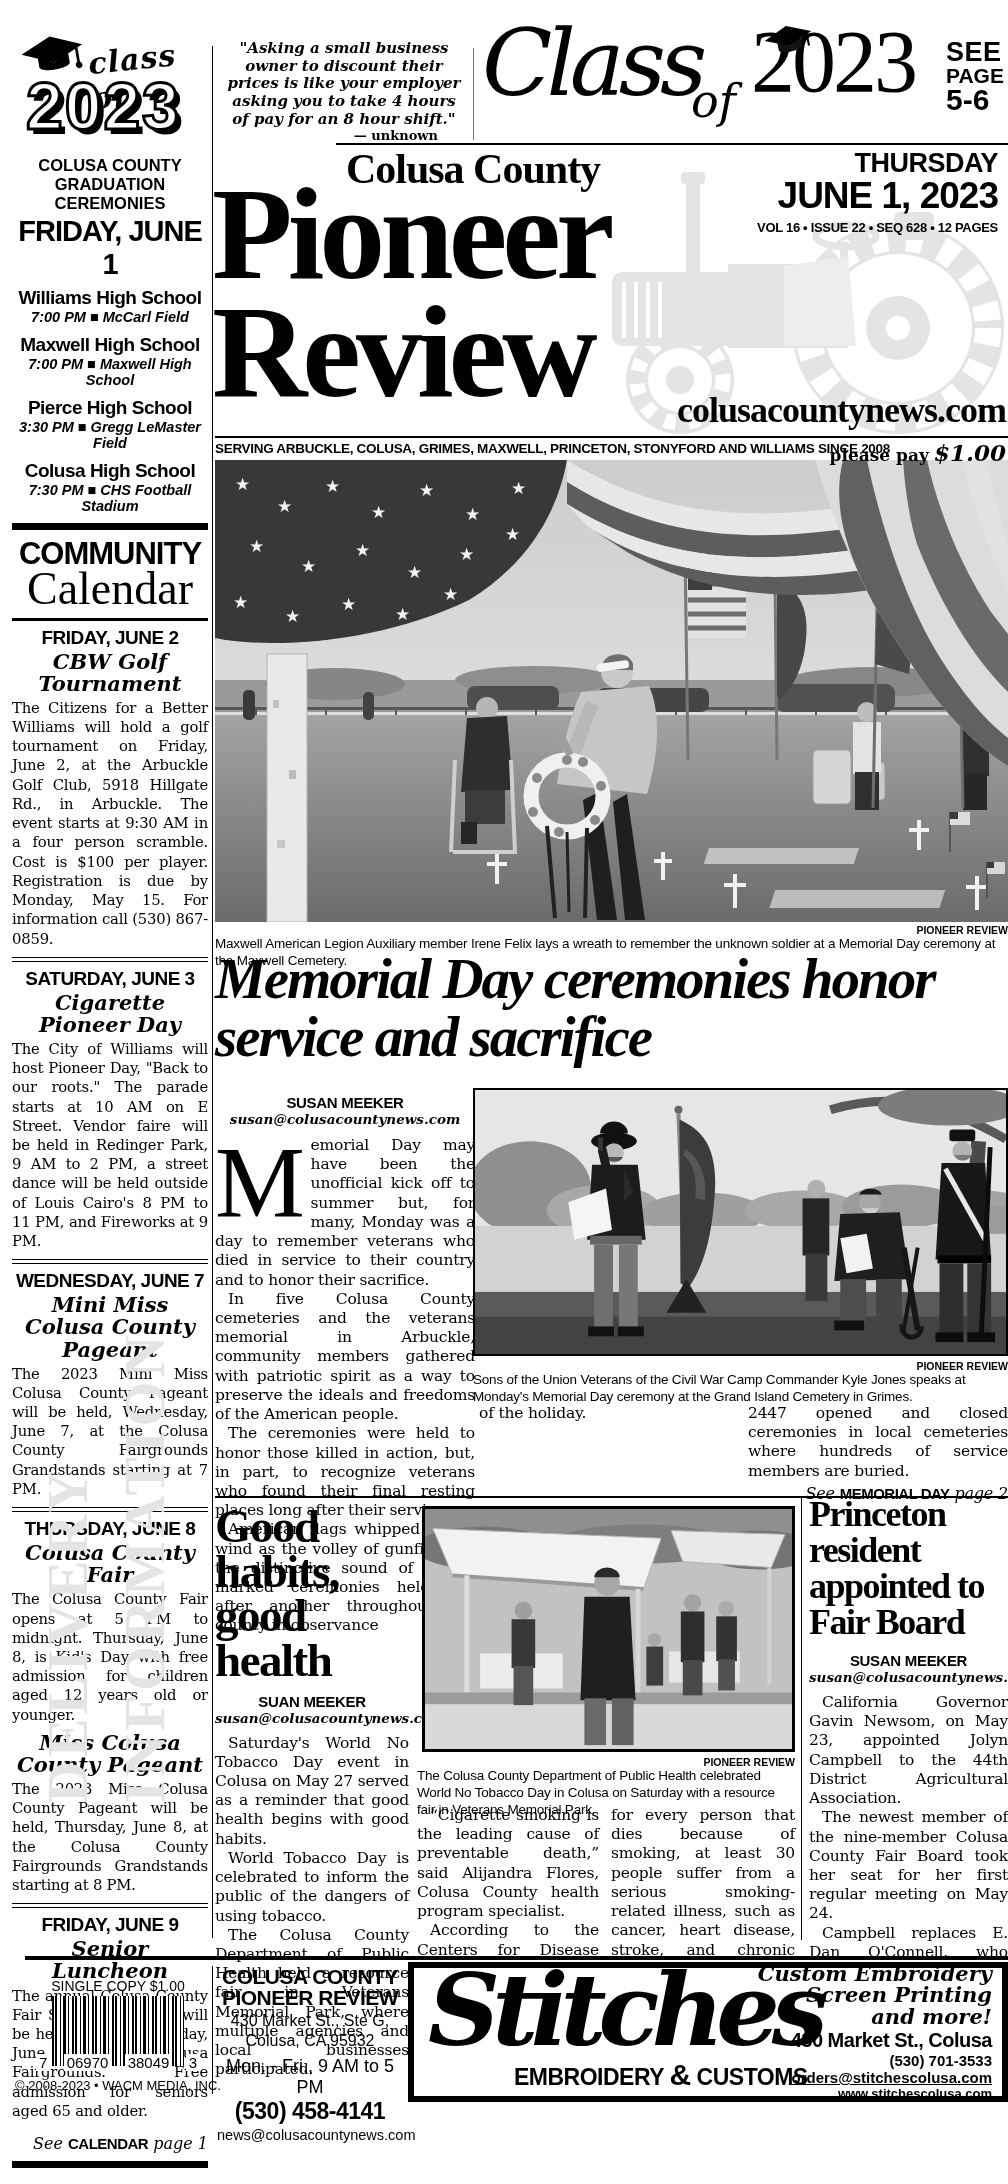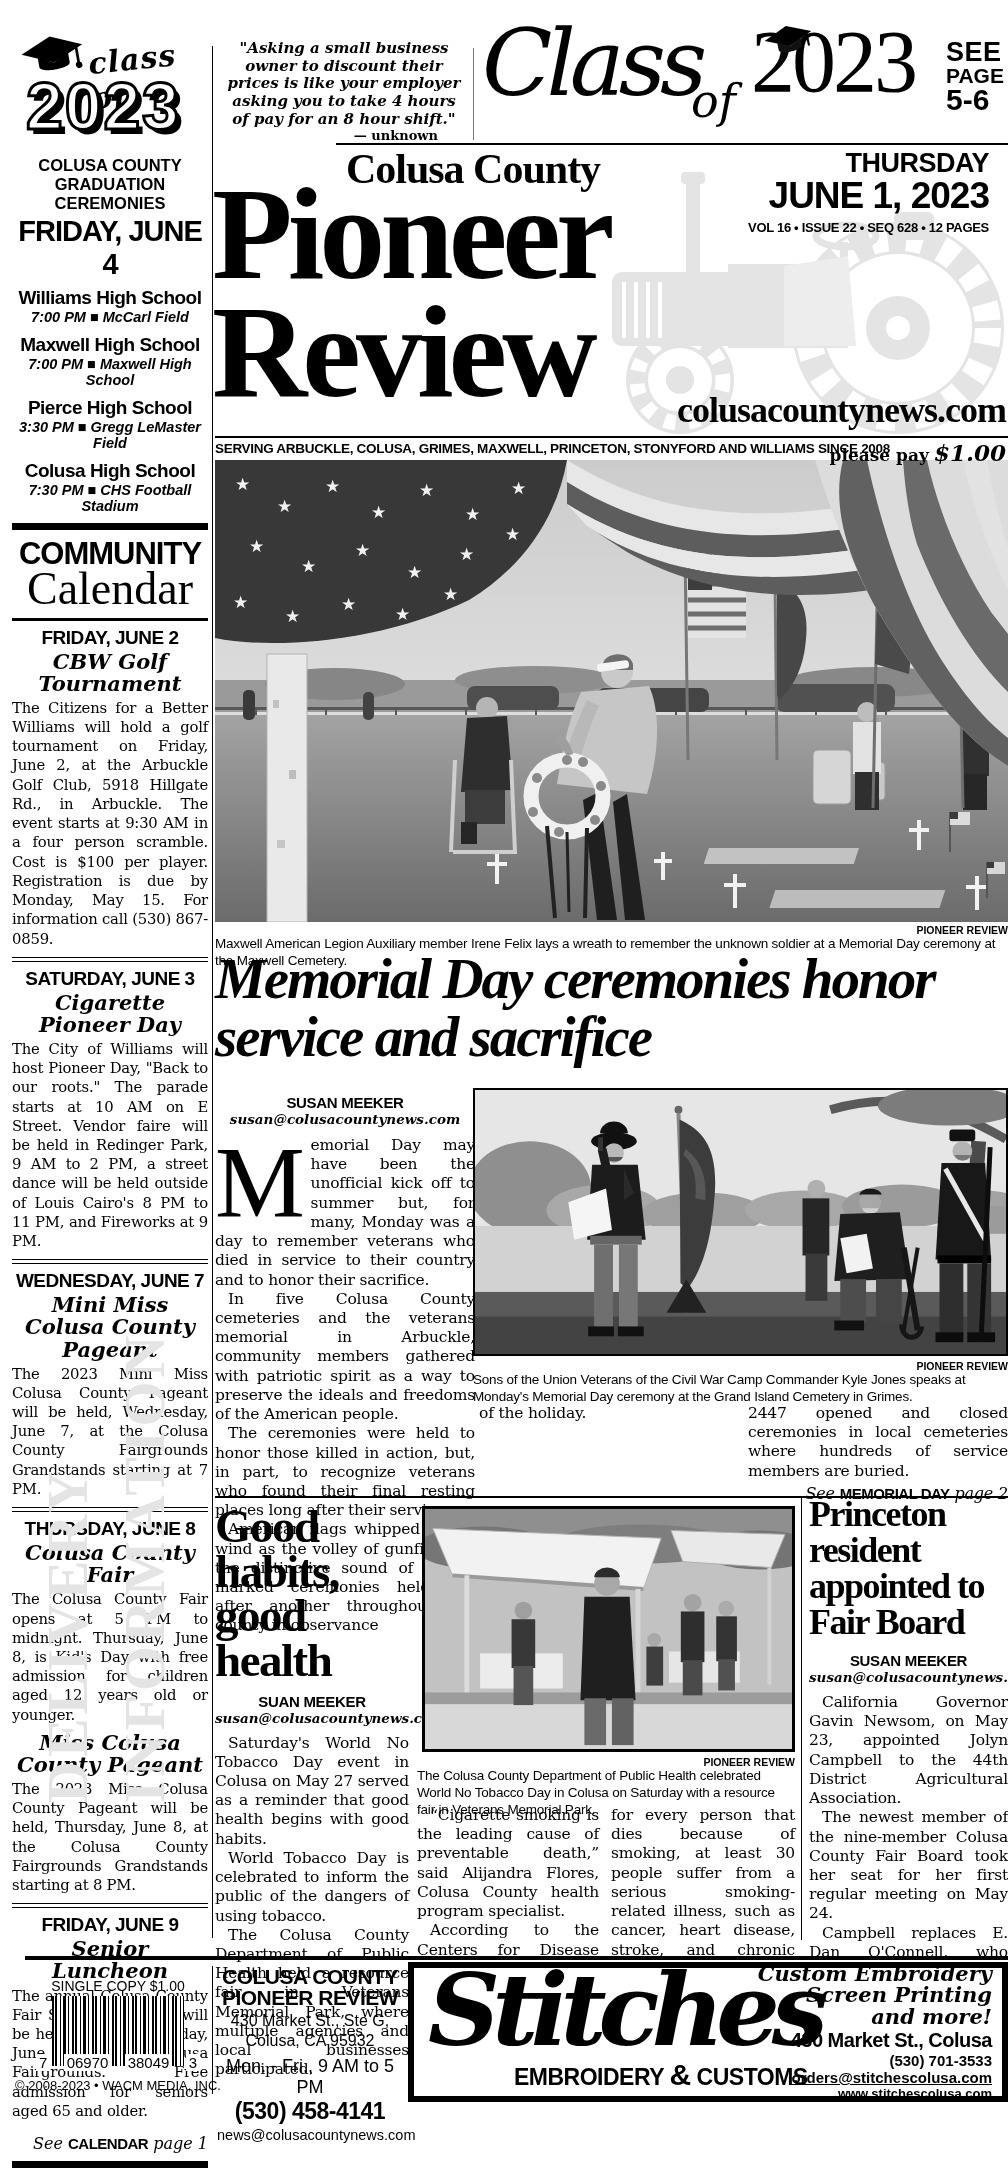--- a/index.html
+++ b/index.html
@@ -49,21 +49,21 @@
   .seepage .l2{font-size:21px;font-weight:700;}
   .seepage .l3{font-size:30px;font-weight:800;}
   .top-rule{position:absolute;left:336px;top:143px;width:672px;height:2px;background:#000;}
   .tractor{position:absolute;left:598px;top:146px;width:410px;height:292px;z-index:0;}
   .mast-city{position:absolute;left:288px;top:148px;width:370px;text-align:center;
              font:700 42px/1 "Liberation Serif",serif;letter-spacing:-1px;z-index:2;}
   .mast-1{position:absolute;left:212px;top:168px;font:700 132px/1 "Liberation Serif",serif;
           letter-spacing:-5px;z-index:2;}
   .mast-2{position:absolute;left:212px;top:286px;font:700 132px/1 "Liberation Serif",serif;
           letter-spacing:-5px;z-index:2;}
-  .dateblock{position:absolute;right:19px;top:150px;text-align:right;z-index:2;font-family:"Liberation Sans",sans-serif;}
+  .dateblock{position:absolute;right:10px;top:150px;text-align:right;z-index:2;font-family:"Liberation Sans",sans-serif;}
   .dateblock .day{font-size:27px;font-weight:800;line-height:1;letter-spacing:-0.5px;}
   .dateblock .date{font-size:37px;font-weight:800;line-height:1.05;letter-spacing:-1px;}
   .dateblock .vol{font-size:13px;font-weight:700;margin-top:4px;letter-spacing:-0.3px;}
   .website{position:absolute;right:2px;top:392px;font:700 36px/1 "Liberation Serif",serif;
            letter-spacing:-1px;z-index:2;}
   .site-rule{position:absolute;left:215px;top:436px;width:793px;height:2px;background:#000;z-index:2;}
   .serving{position:absolute;left:215px;top:441px;font:700 13.5px "Liberation Sans",sans-serif;
            letter-spacing:-0.3px;z-index:2;}
   .pleasepay{position:absolute;right:2px;top:439px;z-index:2;}
   .pleasepay .pp1{font:700 17px "DejaVu Serif",serif;}
@@ -159,21 +159,21 @@
       <svg class="cap-svg" viewBox="0 0 60 40">
         <polygon points="30,2 58,14 30,26 2,14" fill="#000"></polygon>
         <path d="M16,19 v9 c0,6 28,6 28,0 v-9 L30,26 Z" fill="#000"></path>
         <line x1="52" y1="15" x2="52" y2="30" stroke="#000" stroke-width="2.5"></line>
         <circle cx="52" cy="32" r="3" fill="#000"></circle>
       </svg>
       <span class="grad-script">class of</span>
       <div class="grad-year">2023</div>
     </div>
     <div class="grad-header">COLUSA COUNTY GRADUATION CEREMONIES</div>
-    <div class="grad-date">FRIDAY, JUNE 4</div>
+    <div class="grad-date">FRIDAY, JUNE 1</div>
 
     <div class="school">
       <div class="school-name">Williams High School</div>
       <div class="school-detail">7:00 PM ■ McCarl Field</div>
     </div>
     <div class="school">
       <div class="school-name">Maxwell High School</div>
       <div class="school-detail">7:00 PM ■ Maxwell High School</div>
     </div>
     <div class="school">

